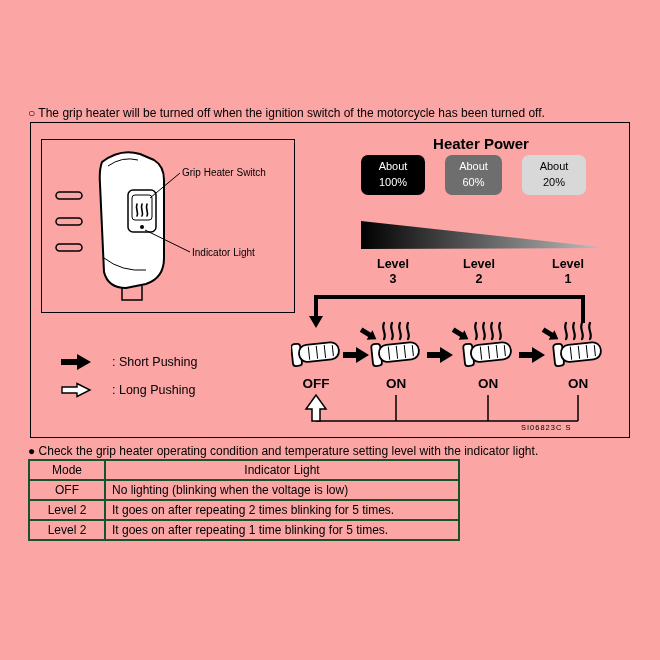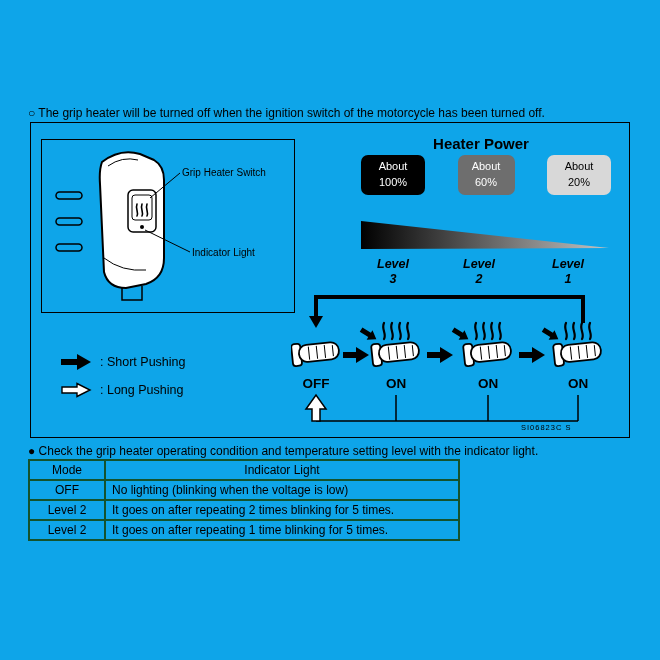--- a/index.html
+++ b/index.html
@@ -1,50 +1,50 @@
 <!DOCTYPE html>
 <html><head>
 <meta charset="utf-8">
 <style>
   html,body{margin:0;padding:0;background:#fff;}
-  .page{position:relative;width:660px;height:660px;background:#0ea5e9;
+  .page{position:relative;width:660px;height:660px;background:#fca5a5;
         font-family:"Liberation Sans","DejaVu Sans",sans-serif;color:#000;overflow:hidden;}
   .note{position:absolute;font-size:12px;line-height:1.25;}
   #top-note{left:28px;top:106px;width:610px;}
   #bottom-note{left:28px;top:444px;width:620px;}
 
   .main-box{position:absolute;left:30px;top:122px;width:598px;height:314px;border:1px solid #000;}
   .switch-box{position:absolute;left:10px;top:16px;width:252px;height:172px;border:1px solid #000;}
   .switch-box .lbl{position:absolute;font-size:10px;white-space:nowrap;text-align:right;}
   #lbl-switch{left:140px;top:27px;}
   #lbl-indicator{left:150px;top:107px;}
 
   .hp-title{position:absolute;left:310px;top:12px;width:280px;text-align:center;
             font-size:15px;font-weight:bold;}
-  .power-row{position:absolute;left:330px;top:32px;width:250px;display:flex;justify-content:space-between;}
+  .power-row{position:absolute;left:330px;top:32px;width:225px;display:flex;justify-content:space-between;}
   .power-box{height:40px;border-radius:7px;text-align:center;font-size:11px;line-height:1.45;
              padding-top:4px;box-sizing:border-box;}
   .power-box.b0{width:64px;}
   .power-box.b1{width:57px;}
   .power-box.b2{width:64px;}
   .tri{position:absolute;left:330px;top:98px;}
   .level{position:absolute;top:134px;width:60px;text-align:center;font-size:12.5px;
-         font-weight:bold;line-height:1.2;font-style:italic;}
+         font-weight:bold;line-height:1.2;}
   .level.l0{left:332px;}
   .level.l1{left:418px;}
   .level.l2{left:507px;}
   .flow{position:absolute;left:260px;top:160px;}
   .state{position:absolute;top:253px;width:60px;text-align:center;font-size:13.5px;font-weight:bold;}
   .state.s0{left:255px;}
   .state.s1{left:335px;}
   .state.s2{left:427px;}
   .state.s3{left:517px;}
 
   .legend{position:absolute;left:30px;top:228px;font-size:12.5px;}
-  .legend-row{display:flex;align-items:center;gap:7px;height:22px;margin-bottom:6px;}
+  .legend-row{display:flex;align-items:center;gap:19px;height:22px;margin-bottom:6px;}
   .fig-code{position:absolute;left:490px;top:300px;width:105px;text-align:left;
             font-size:7.5px;letter-spacing:1px;}
 
   table.ind{position:absolute;left:28px;top:459px;width:432px;border-collapse:collapse;
             font-size:12px;}
   table.ind td,table.ind th{border:2px solid #14532d;padding:1px 6px;height:16px;font-weight:normal;}
   table.ind .c-mode{width:62px;text-align:center;}
   table.ind th{text-align:center;}
 </style>
 </head>

